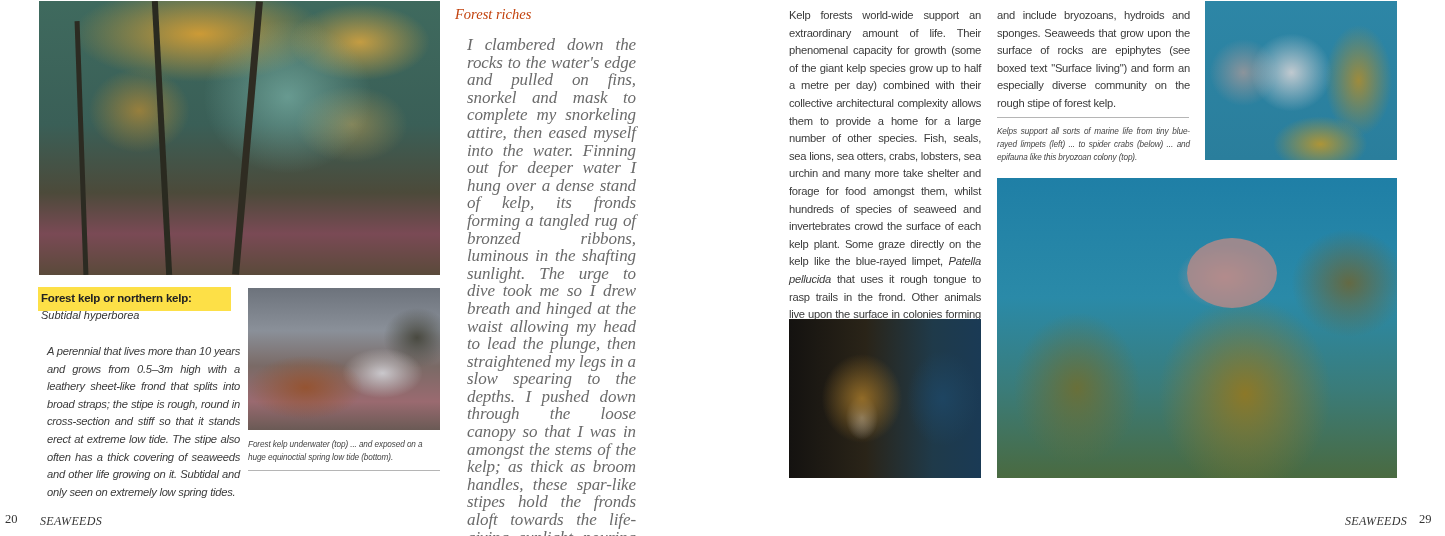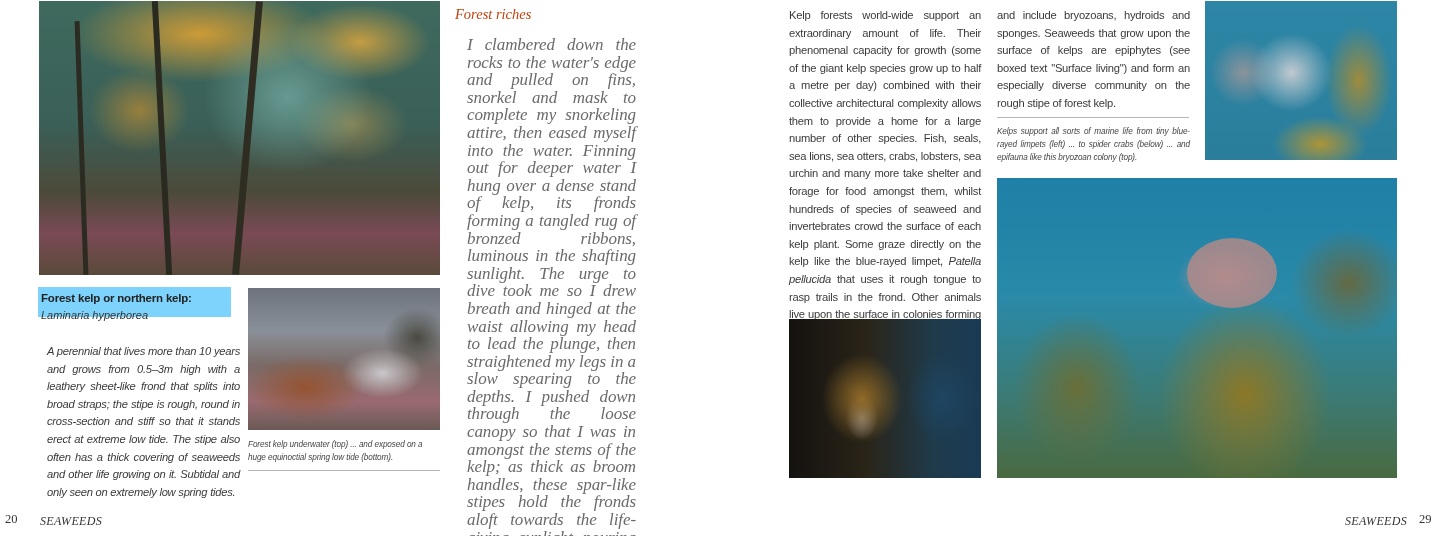--- a/index.html
+++ b/index.html
@@ -1,21 +1,21 @@
 <!DOCTYPE html>
 <html><head>
 <meta charset="utf-8">
 <style>
   html, body { margin:0; padding:0; background:#ffffff; }
   body { width:1445px; height:536px; position:relative; overflow:hidden; font-family:"Liberation Sans", sans-serif; color:#3a3a3a; }
   .abs { position:absolute; }
   .photo { position:absolute; overflow:hidden; }
 
   
-  .info-box { left:38px; top:287px; width:193px; height:30px; background:#7dd3fc; padding:3px 0 0 3px; box-sizing:border-box; }
+  .info-box { left:38px; top:287px; width:193px; height:24px; background:#fde047; padding:3px 0 0 3px; box-sizing:border-box; }
   .info-title { font-family:"Liberation Sans", sans-serif; font-weight:bold; font-size:11.5px; color:#222; line-height:17px; letter-spacing:-0.2px; }
   .info-latin { font-family:"Liberation Sans", sans-serif; font-style:italic; font-size:11px; color:#333; line-height:17px; }
   .desc { left:47px; top:343px; width:193px; font-family:"Liberation Sans", sans-serif; font-size:11.2px; line-height:17.6px; color:#3a3a3a; text-align:justify; letter-spacing:-0.25px;font-style:italic; }
   .caption { font-family:"Liberation Sans", sans-serif; font-style:italic; font-size:8.2px; line-height:13px; color:#444; letter-spacing:-0.1px; }
   .cap-left { left:248px; top:438px; width:192px; }
   .rule { position:absolute; height:1px; background:#b5b5b5; }
 
   .story { left:455px; top:5px; width:193px; font-family:"Liberation Serif", serif; font-style:italic; color:#6a6a6a; }
   .story h2 { margin:0; font-weight:normal; font-size:14.5px; color:#c2410c; line-height:19px; }
   .story p { margin:12px; font-size:17px; line-height:17.6px; text-align:justify; letter-spacing:-0.1px; }
@@ -41,21 +41,21 @@
   radial-gradient(ellipse 18% 22% at 25% 40%, rgba(190,140,50,0.7), transparent 70%),
   radial-gradient(ellipse 20% 20% at 78% 45%, rgba(180,150,80,0.6), transparent 70%),
   linear-gradient(180deg, #3f6a5e 0%, #3a5f57 45%, #4c4a3a 70%, #7a4a55 85%, #5a4a3a 100%);">
   <div class="abs" style="left:120px; top:0; width:6px; height:274px; background:#2a2a20; transform:rotate(-3deg);"></div>
   <div class="abs" style="left:205px; top:0; width:7px; height:274px; background:#2f2c22; transform:rotate(5deg);"></div>
   <div class="abs" style="left:40px; top:20px; width:5px; height:254px; background:#2c2b22; transform:rotate(-2deg);"></div>
 </div>
 
 <div class="abs info-box">
   <div class="info-title">Forest kelp or northern kelp:</div>
-  <div class="info-latin">Laminaria hyperborea</div>
+  <div class="info-latin">Subtidal hyperborea</div>
 </div>
 
 <div class="abs desc">A perennial that lives more than 10 years and grows from 0.5–3m high with a leathery sheet-like frond that splits into broad straps; the stipe is rough, round in cross-section and stiff so that it stands erect at extreme low tide. The stipe also often has a thick covering of seaweeds and other life growing on it. Subtidal and only seen on extremely low spring tides.</div>
 
 <div class="photo" style="left:248px; top:288px; width:192px; height:142px; background:
   radial-gradient(ellipse 40% 30% at 30% 70%, rgba(150,80,40,0.85), transparent 75%),
   radial-gradient(ellipse 30% 25% at 70% 60%, rgba(210,210,215,0.9), transparent 70%),
   radial-gradient(ellipse 25% 30% at 88% 35%, rgba(70,70,60,0.95), transparent 70%),
   linear-gradient(180deg, #6d737c 0%, #8a9099 30%, #7a6a66 55%, #9a6a70 80%, #6a5a55 100%);">
 </div>
@@ -65,21 +65,21 @@
 <div class="abs story">
   <h2>Forest riches</h2>
   <p>I clambered down the rocks to the water's edge and pulled on fins, snorkel and mask to complete my snorkeling attire, then eased myself into the water. Finning out for deeper water I hung over a dense stand of kelp, its fronds forming a tangled rug of bronzed ribbons, luminous in the shafting sunlight. The urge to dive took me so I drew breath and hinged at the waist allowing my head to lead the plunge, then straightened my legs in a slow spearing to the depths. I pushed down through the loose canopy so that I was in amongst the stems of the kelp; as thick as broom handles, these spar-like stipes hold the fronds aloft towards the life-giving sunlight pouring down from above. Each was rough and furred with seaweeds, bryozoans and hydroids, a small habitat in itself. I grasped one to anchor myself against the buoyant draw of my wetsuit, testing its grip to the rock.</p>
 </div>
 
 <div class="abs footer pg-num" style="left:5px; top:512px;">20</div>
 <div class="abs footer run-head" style="left:40px; top:514px;">SEAWEEDS</div>
 
 <div class="abs body-col col1"><span>Kelp forests world-wide support an extraordinary amount of life. Their phenomenal capacity for growth (some of the giant kelp species grow up to half a metre per day) combined with their collective architectural complexity allows them to provide a home for a large number of other species. Fish, seals, sea lions, sea otters, crabs, lobsters, sea urchin and many more take shelter and forage for food amongst them, whilst hundreds of species of seaweed and invertebrates crowd the surface of each kelp plant. Some graze directly on the kelp like the blue-rayed limpet, </span><em>Patella pellucida</em><span> that uses it rough tongue to rasp trails in the frond. Other animals live upon the surface in colonies forming sheets that filter plankton from the water; collectively they are called epifauna</span></div>
 
-<div class="abs body-col col2">and include bryozoans, hydroids and sponges. Seaweeds that grow upon the surface of kelps are epiphytes (see boxed text "Surface living") and form an especially diverse community on the rough stipe of forest kelp.</div>
+<div class="abs body-col col2">and include bryozoans, hydroids and sponges. Seaweeds that grow upon the surface of rocks are epiphytes (see boxed text "Surface living") and form an especially diverse community on the rough stipe of forest kelp.</div>
 <div class="rule" style="left:997px; top:117px; width:192px;"></div>
 <div class="abs caption cap-right">Kelps support all sorts of marine life from tiny blue-rayed limpets (left) ... to spider crabs (below) ... and epifauna like this bryozoan colony (top).</div>
 
 <div class="photo" style="left:1205px; top:1px; width:192px; height:159px; background:
   radial-gradient(ellipse 30% 35% at 45% 45%, rgba(200,205,210,0.95), transparent 70%),
   radial-gradient(ellipse 25% 30% at 20% 45%, rgba(150,150,155,0.9), transparent 70%),
   radial-gradient(ellipse 35% 25% at 60% 90%, rgba(180,150,50,0.95), transparent 70%),
   radial-gradient(ellipse 25% 50% at 80% 50%, rgba(170,140,50,0.9), transparent 70%),
   linear-gradient(180deg, #2d86a6 0%, #2a7e9c 100%);">
 </div>

